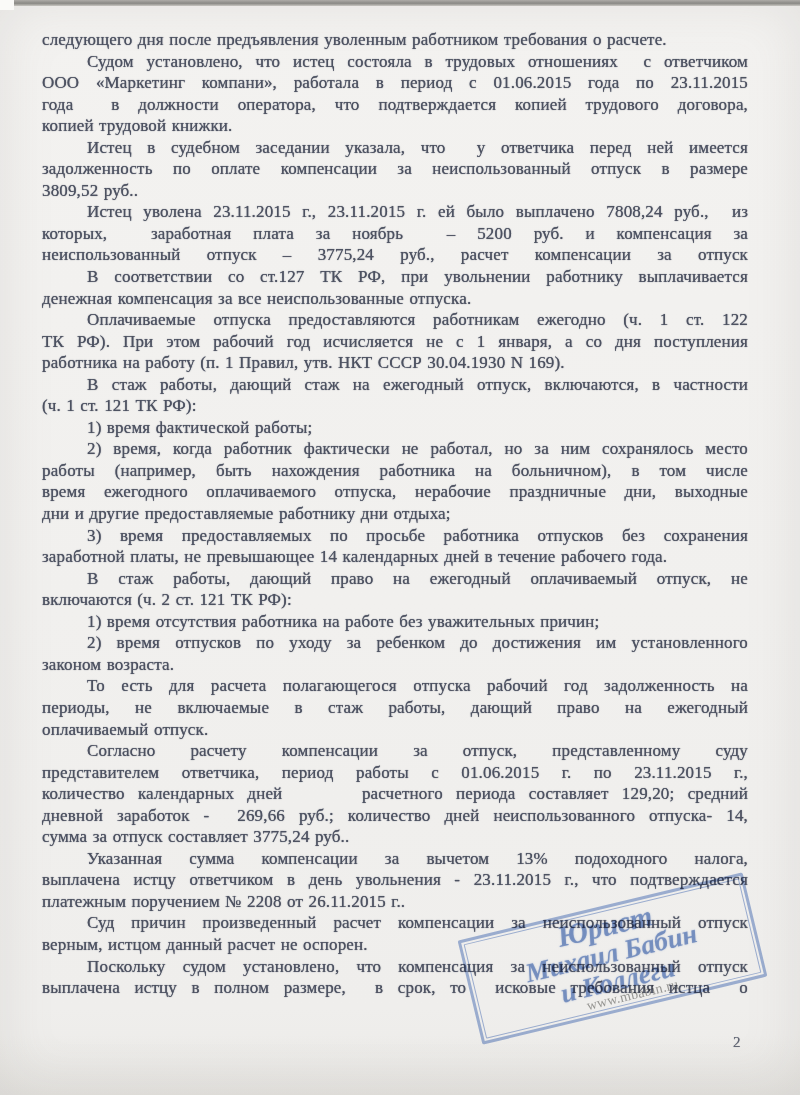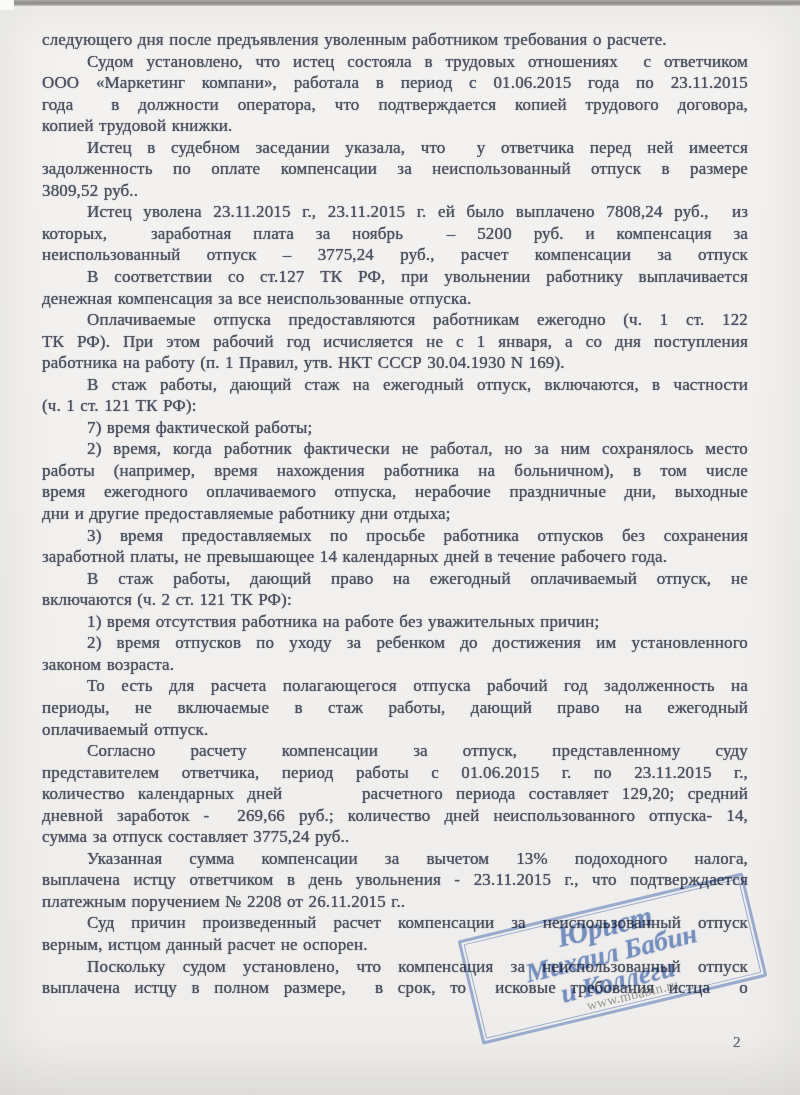--- a/index.html
+++ b/index.html
@@ -99,23 +99,23 @@
       <div class="line indent">Истец уволена 23.11.2015 г., 23.11.2015 г. ей было выплачено 7808,24 руб.,&nbsp; из</div>
       <div class="line">которых,&nbsp; заработная плата за ноябрь&nbsp; – 5200 руб. и компенсация за</div>
       <div class="line">неиспользованный отпуск – 3775,24 руб., расчет компенсации за отпуск</div>
       <div class="line indent">В соответствии со ст.127 ТК РФ, при увольнении работнику выплачивается</div>
       <div class="line last">денежная компенсация за все неиспользованные отпуска.</div>
       <div class="line indent">Оплачиваемые отпуска предоставляются работникам ежегодно (ч. 1 ст. 122</div>
       <div class="line">ТК РФ). При этом рабочий год исчисляется не с 1 января, а со дня поступления</div>
       <div class="line last">работника на работу (п. 1 Правил, утв. НКТ СССР 30.04.1930 N 169).</div>
       <div class="line indent">В стаж работы, дающий стаж на ежегодный отпуск, включаются, в частности</div>
       <div class="line last">(ч. 1 ст. 121 ТК РФ):</div>
-      <div class="line indent last">7) время фактической работы;</div>
+      <div class="line indent last">1) время фактической работы;</div>
       <div class="line indent">2) время, когда работник фактически не работал, но за ним сохранялось место</div>
-      <div class="line">работы (например, время нахождения работника на больничном), в том числе</div>
+      <div class="line">работы (например, быть нахождения работника на больничном), в том числе</div>
       <div class="line">время ежегодного оплачиваемого отпуска, нерабочие праздничные дни, выходные</div>
       <div class="line last">дни и другие предоставляемые работнику дни отдыха;</div>
       <div class="line indent">3) время предоставляемых по просьбе работника отпусков без сохранения</div>
       <div class="line last">заработной платы, не превышающее 14 календарных дней в течение рабочего года.</div>
       <div class="line indent">В стаж работы, дающий право на ежегодный оплачиваемый отпуск, не</div>
       <div class="line last">включаются (ч. 2 ст. 121 ТК РФ):</div>
       <div class="line indent last">1) время отсутствия работника на работе без уважительных причин;</div>
       <div class="line indent">2) время отпусков по уходу за ребенком до достижения им установленного</div>
       <div class="line last">законом возраста.</div>
       <div class="line indent">То есть для расчета полагающегося отпуска рабочий год задолженность на</div>

